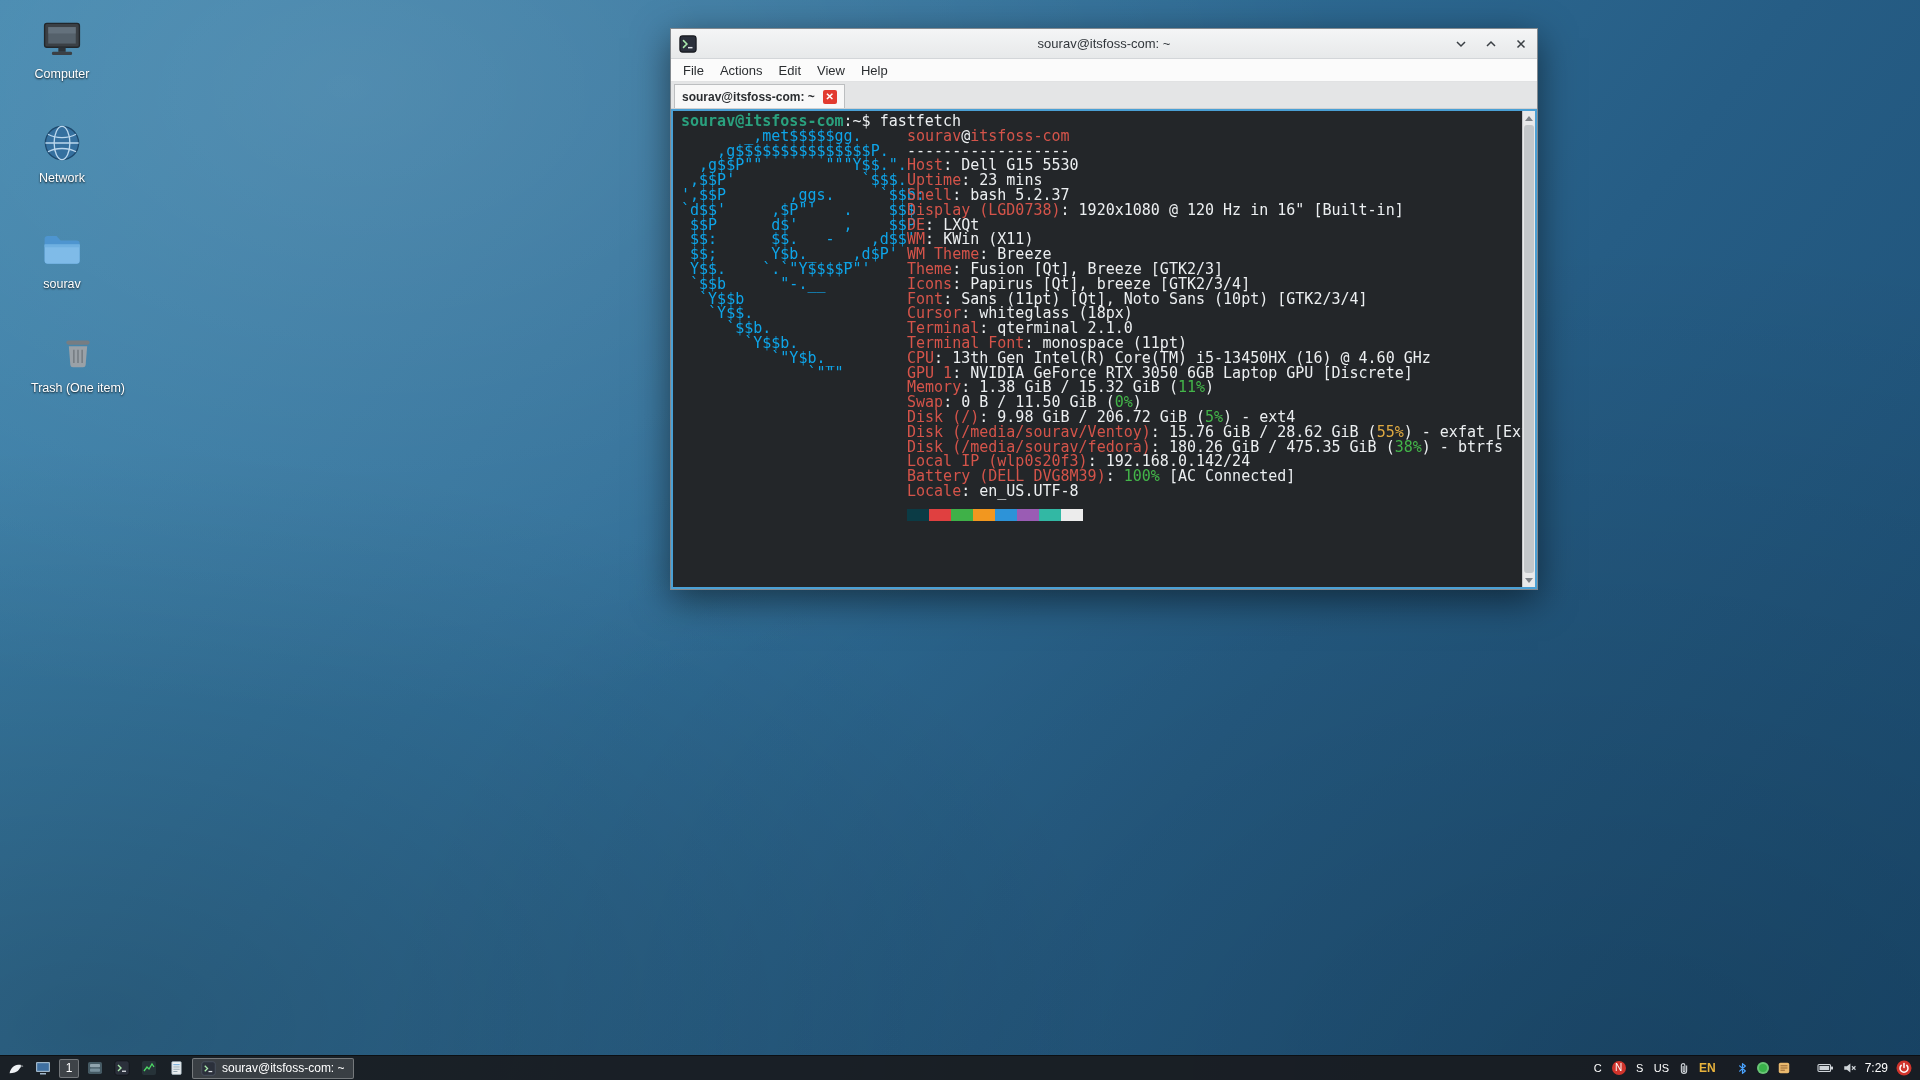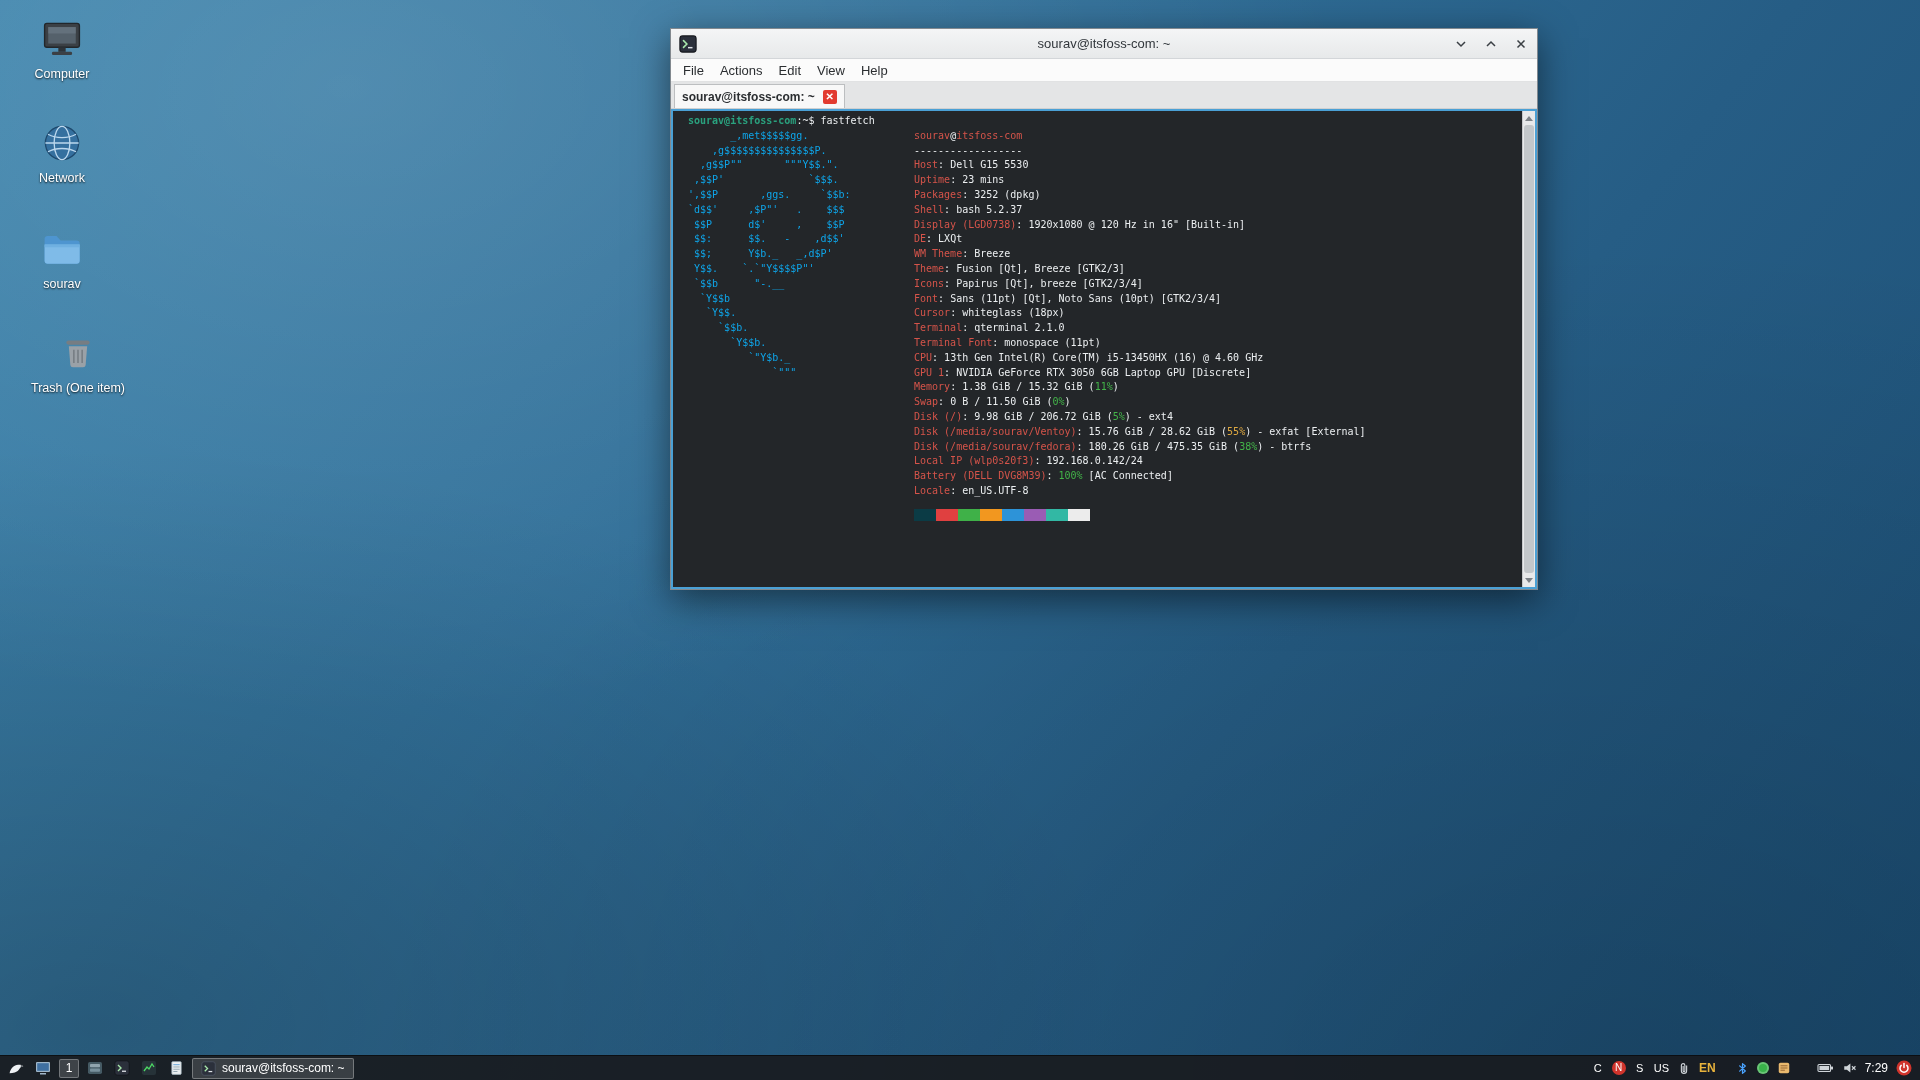--- a/index.html
+++ b/index.html
@@ -65,23 +65,23 @@
     width:14px; height:14px; background:#e23b30; color:#fff;
     font-size:10px; line-height:13px; text-align:center; border-radius:2px;
     font-weight:bold; cursor:pointer;
   }
 
   .term-area {
     flex:1; display:flex; min-height:0;
     border:2px solid #4aa0d5; background:#232629;
   }
   .term-content {
-    flex:1; padding:3px 15px; overflow:hidden;
+    flex:1; padding:3px 8px; overflow:hidden;
     font-family:"DejaVu Sans Mono", monospace;
-    font-size:10px; line-height:14.8px; color:#eceff1;
+    font-size:15px; line-height:14.8px; color:#eceff1;
   }
   .prompt-line { white-space:pre; }
   .c-prompt { color:#2aa17e; font-weight:bold; }
   .c-fg { color:#eceff1; }
   .c-red { color:#d5544a; }
   .c-green { color:#43b549; }
   .c-yellow { color:#dfa941; }
   .fetch-row { display:flex; }
   pre.ascii {
     margin:0; font:inherit; color:#0ea5e9; width:226px; flex:0 0 226px;
@@ -248,24 +248,24 @@
    `Y$$.
      `$$b.
        `Y$$b.
           `"Y$b._
               `"""</pre>
           <div class="fetch-info">
               <div class="info-line"><span class="c-red">sourav</span><span class="c-fg">@</span><span class="c-red">itsfoss-com</span></div>
               <div class="info-line"><span class="c-fg">------------------</span></div>
               <div class="info-line"><span class="c-red">Host</span><span class="c-fg">: </span><span class="c-fg">Dell G15 5530</span></div>
               <div class="info-line"><span class="c-red">Uptime</span><span class="c-fg">: </span><span class="c-fg">23 mins</span></div>
-              <div class="info-line"><span class="c-red">Packages</span><span class="c-fg">: </span><span class="c-fg">3252 (dpkg)</span></div>
               <div class="info-line"><span class="c-red">Shell</span><span class="c-fg">: </span><span class="c-fg">bash 5.2.37</span></div>
               <div class="info-line"><span class="c-red">Display (LGD0738)</span><span class="c-fg">: </span><span class="c-fg">1920x1080 @ 120 Hz in 16" [Built-in]</span></div>
               <div class="info-line"><span class="c-red">DE</span><span class="c-fg">: </span><span class="c-fg">LXQt</span></div>
+              <div class="info-line"><span class="c-red">WM</span><span class="c-fg">: </span><span class="c-fg">KWin (X11)</span></div>
               <div class="info-line"><span class="c-red">WM Theme</span><span class="c-fg">: </span><span class="c-fg">Breeze</span></div>
               <div class="info-line"><span class="c-red">Theme</span><span class="c-fg">: </span><span class="c-fg">Fusion [Qt], Breeze [GTK2/3]</span></div>
               <div class="info-line"><span class="c-red">Icons</span><span class="c-fg">: </span><span class="c-fg">Papirus [Qt], breeze [GTK2/3/4]</span></div>
               <div class="info-line"><span class="c-red">Font</span><span class="c-fg">: </span><span class="c-fg">Sans (11pt) [Qt], Noto Sans (10pt) [GTK2/3/4]</span></div>
               <div class="info-line"><span class="c-red">Cursor</span><span class="c-fg">: </span><span class="c-fg">whiteglass (18px)</span></div>
               <div class="info-line"><span class="c-red">Terminal</span><span class="c-fg">: </span><span class="c-fg">qterminal 2.1.0</span></div>
               <div class="info-line"><span class="c-red">Terminal Font</span><span class="c-fg">: </span><span class="c-fg">monospace (11pt)</span></div>
               <div class="info-line"><span class="c-red">CPU</span><span class="c-fg">: </span><span class="c-fg">13th Gen Intel(R) Core(TM) i5-13450HX (16) @ 4.60 GHz</span></div>
               <div class="info-line"><span class="c-red">GPU 1</span><span class="c-fg">: </span><span class="c-fg">NVIDIA GeForce RTX 3050 6GB Laptop GPU [Discrete]</span></div>
               <div class="info-line"><span class="c-red">Memory</span><span class="c-fg">: </span><span class="c-fg">1.38 GiB / 15.32 GiB (</span><span class="c-green">11%</span><span class="c-fg">)</span></div>

